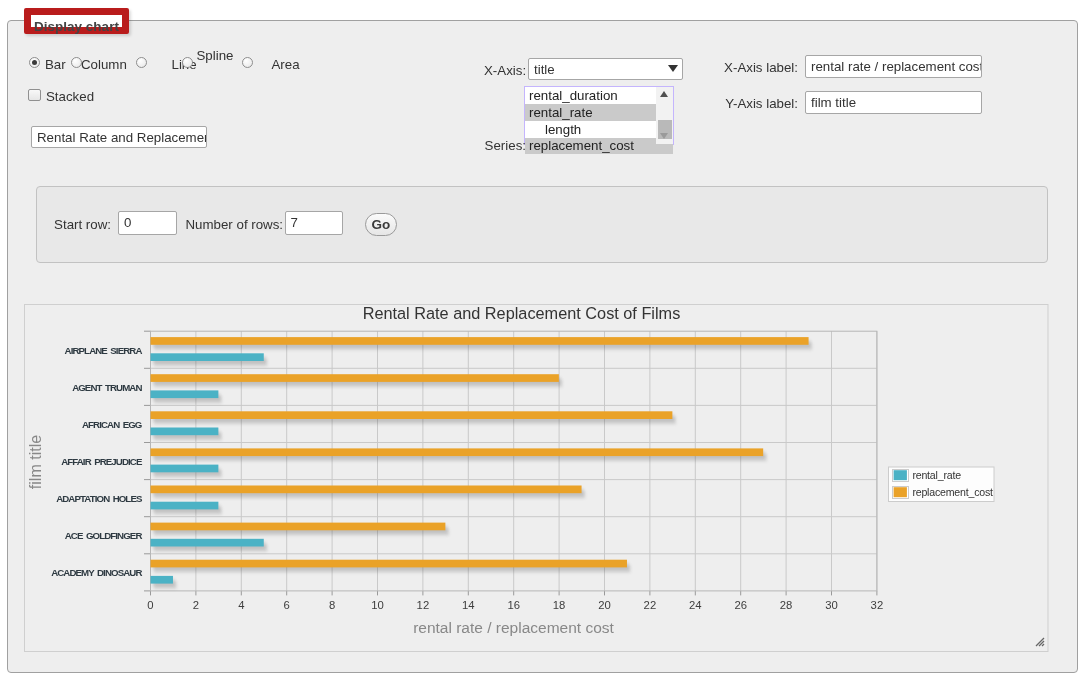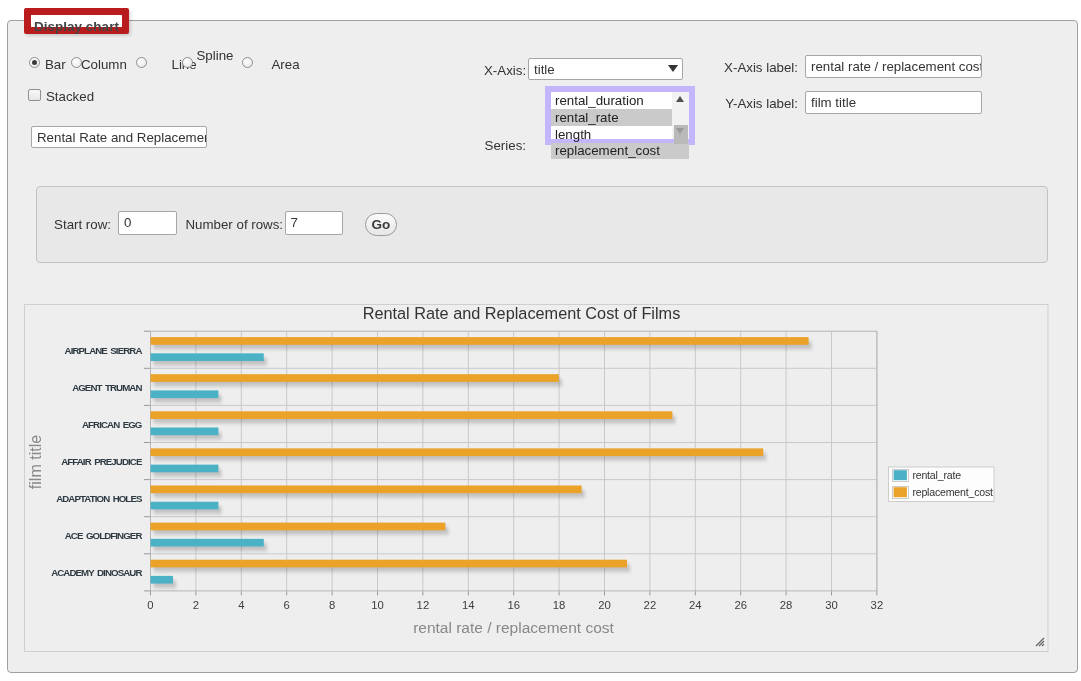--- a/index.html
+++ b/index.html
@@ -41,25 +41,25 @@
        background:linear-gradient(#f8f8f8, #e6e6e6); border-radius:2px;"></div>
   <div class="lbl" style="left:46px; top:88.5px;">Stacked</div>
 
   <div class="inp" style="left:31px; top:125.5px; width:176px; height:22.5px;">Rental Rate and Replacement Cost of Films</div>
 
   <div class="lbl" style="left:484px; top:62.5px; width:40px; text-align:right;">X-Axis:</div>
   <div class="inp" style="left:528px; top:57.5px; width:154.5px; height:22px;">title</div>
   <div class="abs" style="left:668px; top:64.8px; width:0; height:0; border-left:5px solid transparent;
        border-right:5px solid transparent; border-top:7px solid #333;"></div>
 
-  <div class="abs" style="left:545px; top:85.5px; width:150px; height:59px; background:#fff;
-       border:6px solid #c4b5fd; font-size:13.3px; color:#222;">
+  <div class="abs" style="left:524px; top:85.5px; width:150px; height:59px; background:#fff;
+       border:1px solid #c4b5fd; font-size:13.3px; color:#222;">
     <div style="height:17px; line-height:17px; padding-left:4px; white-space:nowrap;">rental_duration</div>
     <div style="height:17px; line-height:17px; padding-left:4px; background:#cacaca; white-space:nowrap;">rental_rate</div>
-    <div style="height:17px; line-height:17px; padding-left:4px; white-space:nowrap;">length</div>
+    <div style="height:17px; line-height:17px; padding-left:20px; white-space:nowrap;">length</div>
     <div style="height:16px; line-height:16px; padding-left:4px; background:#cacaca; white-space:nowrap;">replacement_cost</div>
 
     <div style="position:absolute; right:0; top:0; width:17px; height:100%; background:#f2f2f2;">
       <div style="position:absolute; top:4.5px; left:4px; width:0; height:0; border-left:4.5px solid transparent; border-right:4.5px solid transparent; border-bottom:6px solid #505050;"></div>
       <div style="position:absolute; top:33px; left:1.5px; width:14px; height:19px; background:#b9b9b9;"></div>
       <div style="position:absolute; bottom:4.5px; left:4px; width:0; height:0; border-left:4.5px solid transparent; border-right:4.5px solid transparent; border-top:6px solid #9a9a9a;"></div>
     </div>
   </div>
   <div class="lbl" style="left:456px; top:138px; width:70px; text-align:right;">Series:</div>
 

